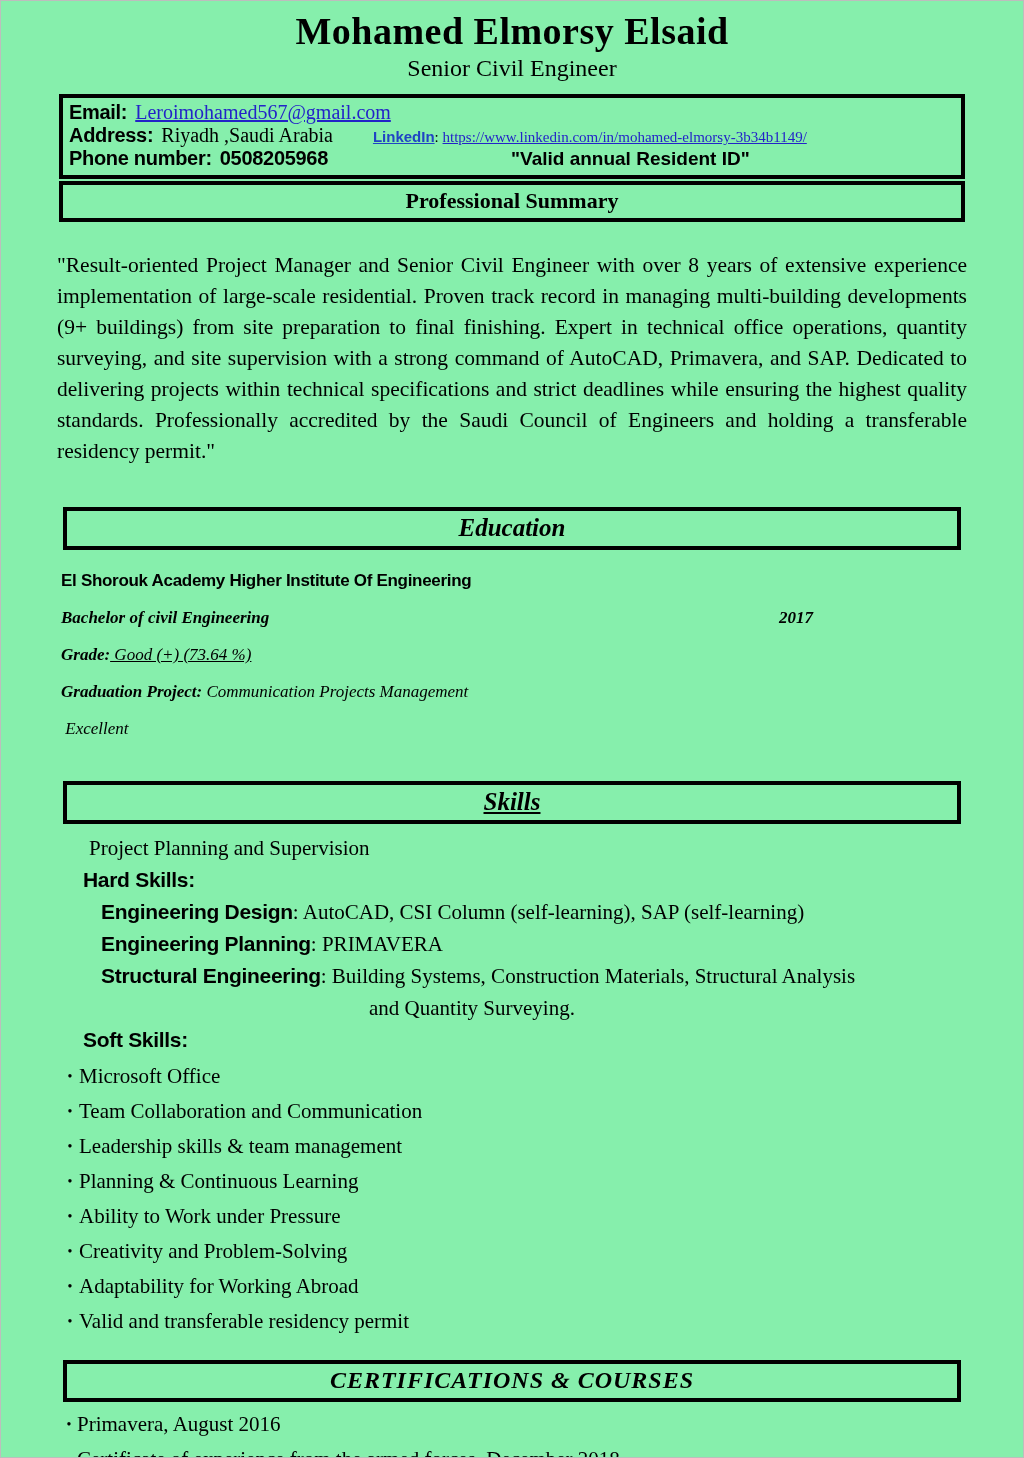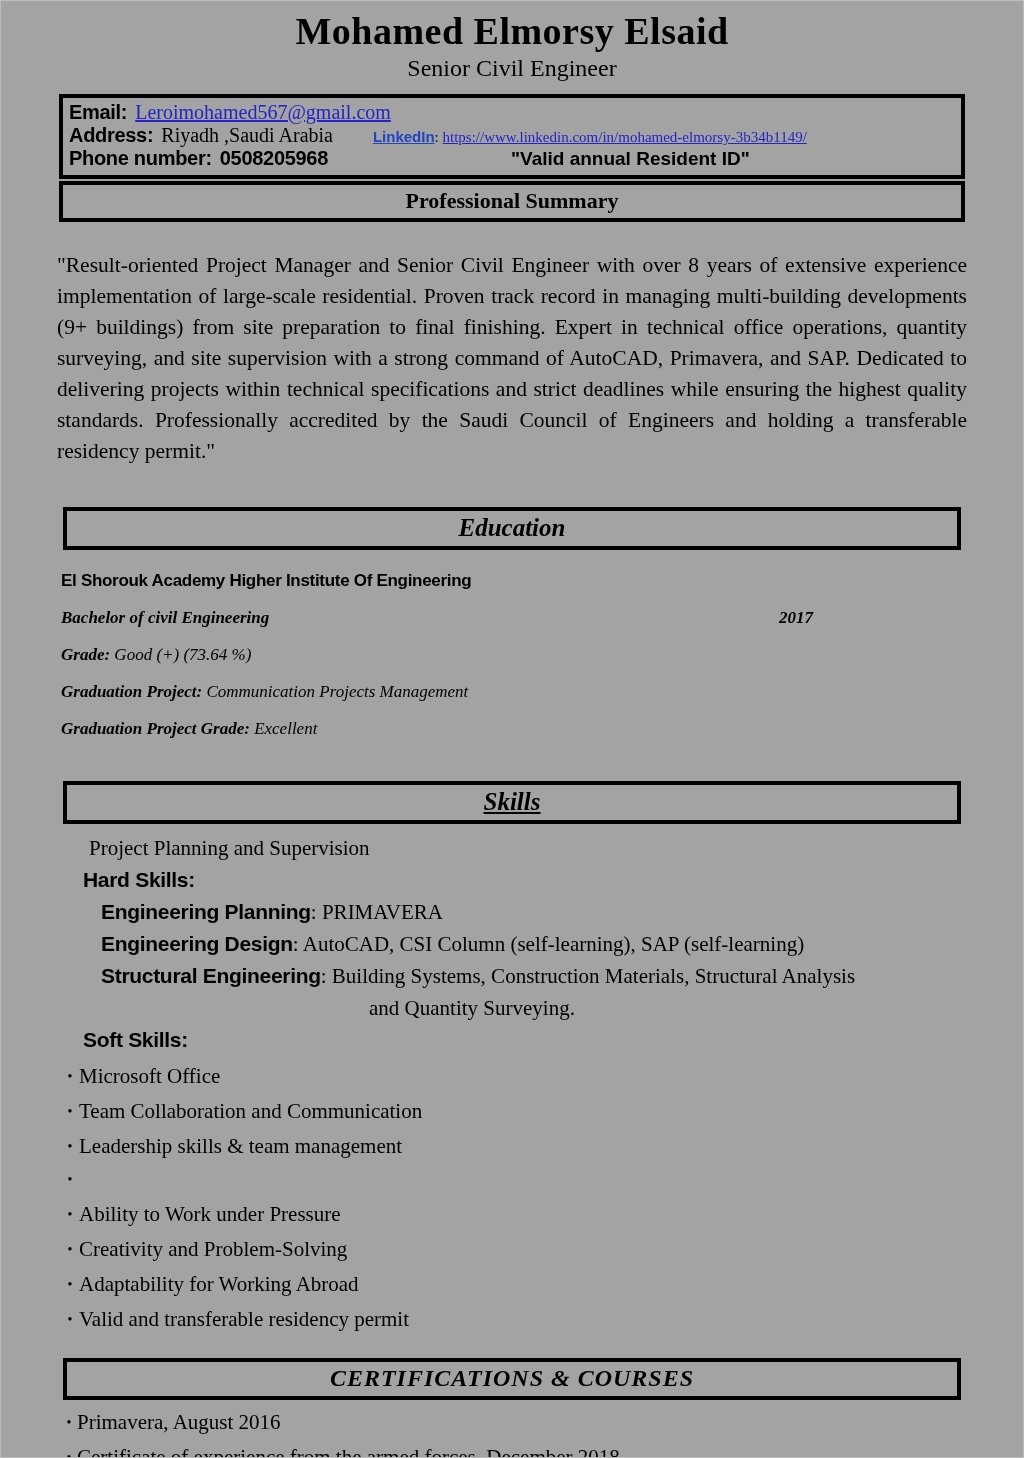--- a/index.html
+++ b/index.html
@@ -1,20 +1,20 @@
 <!DOCTYPE html>
 <html><head>
 <meta charset="utf-8">
 <style>
   html,body{margin:0;padding:0;background:#e9e9e9;}
   .page{
     position:relative;
     width:1022px;height:1456px;
     margin:0 auto;
-    background:#a3a3a3;
+    background:#86efac;
     border:1px solid #bdbdbd;
     overflow:hidden;
     font-family:"Liberation Serif","DejaVu Serif",serif;
     color:#000;
   }
   
   .name{
     margin-top:8px;
     text-align:center;
     font-size:38px;
@@ -157,43 +157,42 @@
     <span class="hdr-italic">Education</span>
   </div>
   <div class="edu-block">
     <div class="edu-line school">El Shorouk Academy Higher Institute Of Engineering</div>
     <div class="edu-line">
       <span class="bolditalic">Bachelor of civil Engineering</span>
       <span class="edu-year">2017</span>
     </div>
     <div class="edu-line">
       <span class="bolditalic">Grade:</span>
-      <span class="italic" style="white-space:pre;"> Good (+) (73.64 %)</span>
+      <span class="italic" style="white-space:pre;text-decoration:underline;"> Good (+) (73.64 %)</span>
     </div>
     <div class="edu-line">
       <span class="bolditalic">Graduation Project:</span>
       <span class="italic" style="white-space:pre;"> Communication Projects Management</span>
     </div>
     <div class="edu-line">
-      <span class="bolditalic">Graduation Project Grade:</span>
       <span class="italic" style="white-space:pre;"> Excellent</span>
     </div>
   </div>
 
   <div class="section-box" style="margin-top:36px;">
     <span class="hdr-italic hdr-underline">Skills</span>
   </div>
   <div class="skills-block">
     <div class="skills-intro">Project Planning and Supervision</div>
     <div class="subhead">Hard Skills:</div>
     <div class="hard-line">
+      <span class="hard-lbl">Engineering Design</span><span>: AutoCAD, CSI Column (self-learning), SAP (self-learning)</span>
+    </div>
+    <div class="hard-line">
       <span class="hard-lbl">Engineering Planning</span><span>: PRIMAVERA</span>
-    </div>
-    <div class="hard-line">
-      <span class="hard-lbl">Engineering Design</span><span>: AutoCAD, CSI Column (self-learning), SAP (self-learning)</span>
     </div>
     <div class="hard-line">
       <span class="hard-lbl">Structural Engineering</span><span>: Building Systems, Construction Materials, Structural Analysis</span>
     </div>
     <div class="hard-cont">and Quantity Surveying.</div>
     <div class="subhead">Soft Skills:</div>
     <ul class="dot-list soft-list">
       <li>
           <span class="bullet">•</span>
           <span>Microsoft Office</span>
@@ -201,20 +200,21 @@
       <li>
           <span class="bullet">•</span>
           <span>Team Collaboration and Communication</span>
         </li>
       <li>
           <span class="bullet">•</span>
           <span>Leadership skills &amp; team management</span>
         </li>
       <li>
           <span class="bullet">•</span>
+          <span>Planning &amp; Continuous Learning</span>
         </li>
       <li>
           <span class="bullet">•</span>
           <span>Ability to Work under Pressure</span>
         </li>
       <li>
           <span class="bullet">•</span>
           <span>Creativity and Problem-Solving</span>
         </li>
       <li>

